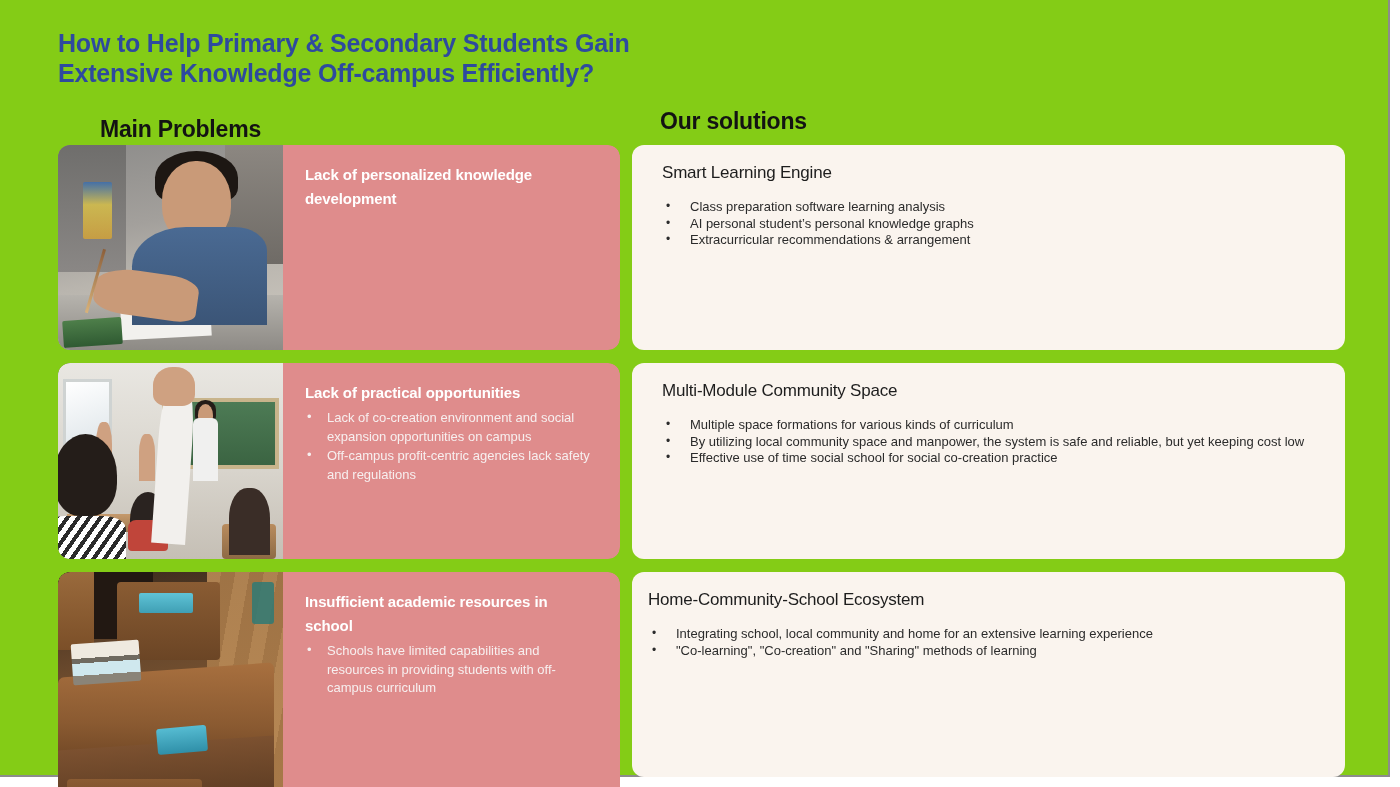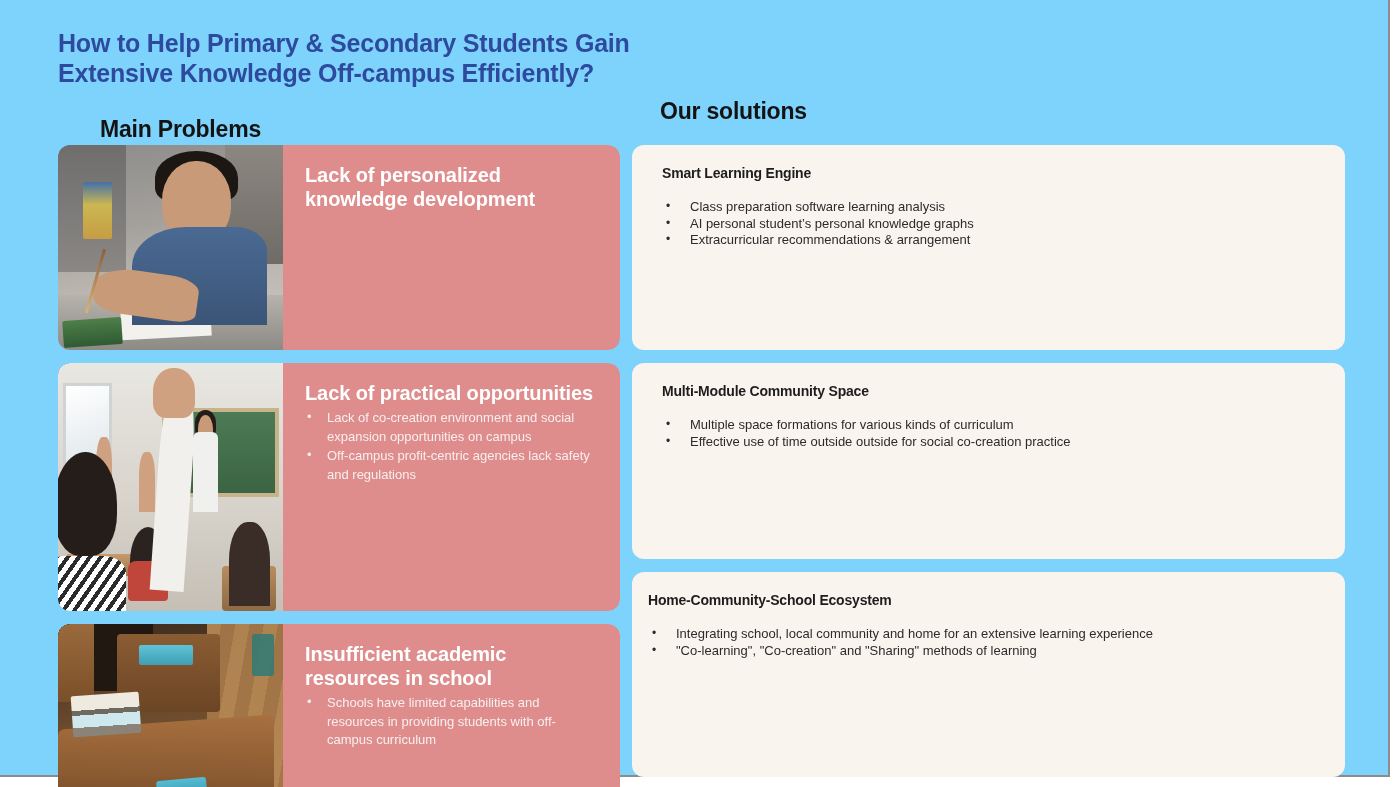--- a/index.html
+++ b/index.html
@@ -7,21 +7,21 @@
   html, body {
     width: 1400px; height: 787px;
     background: #ffffff;
     font-family: "Liberation Sans", sans-serif;
     overflow: hidden;
   }
   .slide {
     position: absolute;
     left: 0; top: 0;
     width: 1390px; height: 777px;
-    background: #7dd3fc;
+    background: #84cc16;
     border-right: 2px solid #8c8c8c;
     border-bottom: 2px solid #8c8c8c;
   }
 
   
   .deck-title {
     position: absolute;
     left: 58px; top: 28px;
     width: 760px;
     font-size: 25px;
@@ -34,57 +34,57 @@
 
   
   .col-head {
     position: absolute;
     font-size: 23px;
     font-weight: bold;
     color: #131313;
     letter-spacing: -0.2px;
   }
   .col-head.problems { left: 58px; top: 116px; margin-left: 42px; }
-  .col-head.solutions { left: 660px; top: 98px; }
+  .col-head.solutions { left: 660px; top: 108px; }
 
   
   .col-problems { position: absolute; left: 58px; top: 145px; width: 562px; }
   .col-solutions { position: absolute; left: 632px; top: 145px; width: 713px; }
 
   
   .problem-card {
     position: relative;
     width: 562px;
     margin-bottom: 13px;
     border-radius: 12px;
     overflow: hidden;
     display: flex;
   }
   .problem-card.c1 { height: 205px; }
-  .problem-card.c2 { height: 248px; }
+  .problem-card.c2 { height: 196px; }
   .problem-card.c3 { height: 259px; justify-content: space-between; }
 
   .p-photo {
     position: relative;
     width: 225px;
     flex: 0 0 225px;
     border-radius: 12px 0 0 12px;
     overflow: hidden;
     background: #6a6a6a;
   }
   .p-body {
     position: relative;
     flex: 1 1 auto;
     background: #df8c8c;
     border-radius: 0 12px 12px 0;
     padding: 18px 22px 10px 22px;
     color: #ffffff;
   }
   .p-title {
-    font-size: 20px;
+    font-size: 15px;
     font-weight: bold;
     line-height: 24px;
     color: #ffffff;
     letter-spacing: -0.1px;
   }
   .p-bullets { margin-top: 4px; }
   .p-bullets .bullet {
     position: relative;
     font-size: 13px;
     line-height: 18.5px;
@@ -108,22 +108,22 @@
     background: #faf4ee;
     border-radius: 12px;
     margin-bottom: 13px;
     padding: 16px 26px 10px 30px;
   }
   .solution-card.s1 { height: 205px; }
   .solution-card.s2 { height: 196px; }
   .solution-card.s3 { height: 205px; padding-left: 16px; }
 
   .s-title {
-    font-size: 14px;
-    font-weight: bold;
+    font-size: 17px;
+    font-weight: normal;
     color: #1d1d1d;
     letter-spacing: -0.2px;
     line-height: 24px;
   }
   .s-bullets { margin-top: 14px; }
   .s-bullets .bullet {
     position: relative;
     font-size: 13px;
     line-height: 16.5px;
     color: #2b2b2b;
@@ -330,21 +330,22 @@
         <div class="bullet">Class preparation software learning analysis</div>
         <div class="bullet">AI personal student’s personal knowledge graphs</div>
         <div class="bullet">Extracurricular recommendations &amp; arrangement</div>
       </div>
     </div>
 
     <div class="solution-card s2">
       <div class="s-title">Multi-Module Community Space</div>
       <div class="s-bullets">
         <div class="bullet">Multiple space formations for various kinds of curriculum</div>
-        <div class="bullet">Effective use of time outside outside for social co-creation practice</div>
+        <div class="bullet">By utilizing local community space and manpower, the system is safe and reliable, but yet keeping cost low</div>
+        <div class="bullet">Effective use of time social school for social co-creation practice</div>
       </div>
     </div>
 
     <div class="solution-card s3">
       <div class="s-title">Home-Community-School Ecosystem</div>
       <div class="s-bullets">
         <div class="bullet">Integrating school, local community and home for an extensive learning experience</div>
         <div class="bullet">"Co-learning", "Co-creation" and "Sharing" methods of learning</div>
       </div>
     </div>

